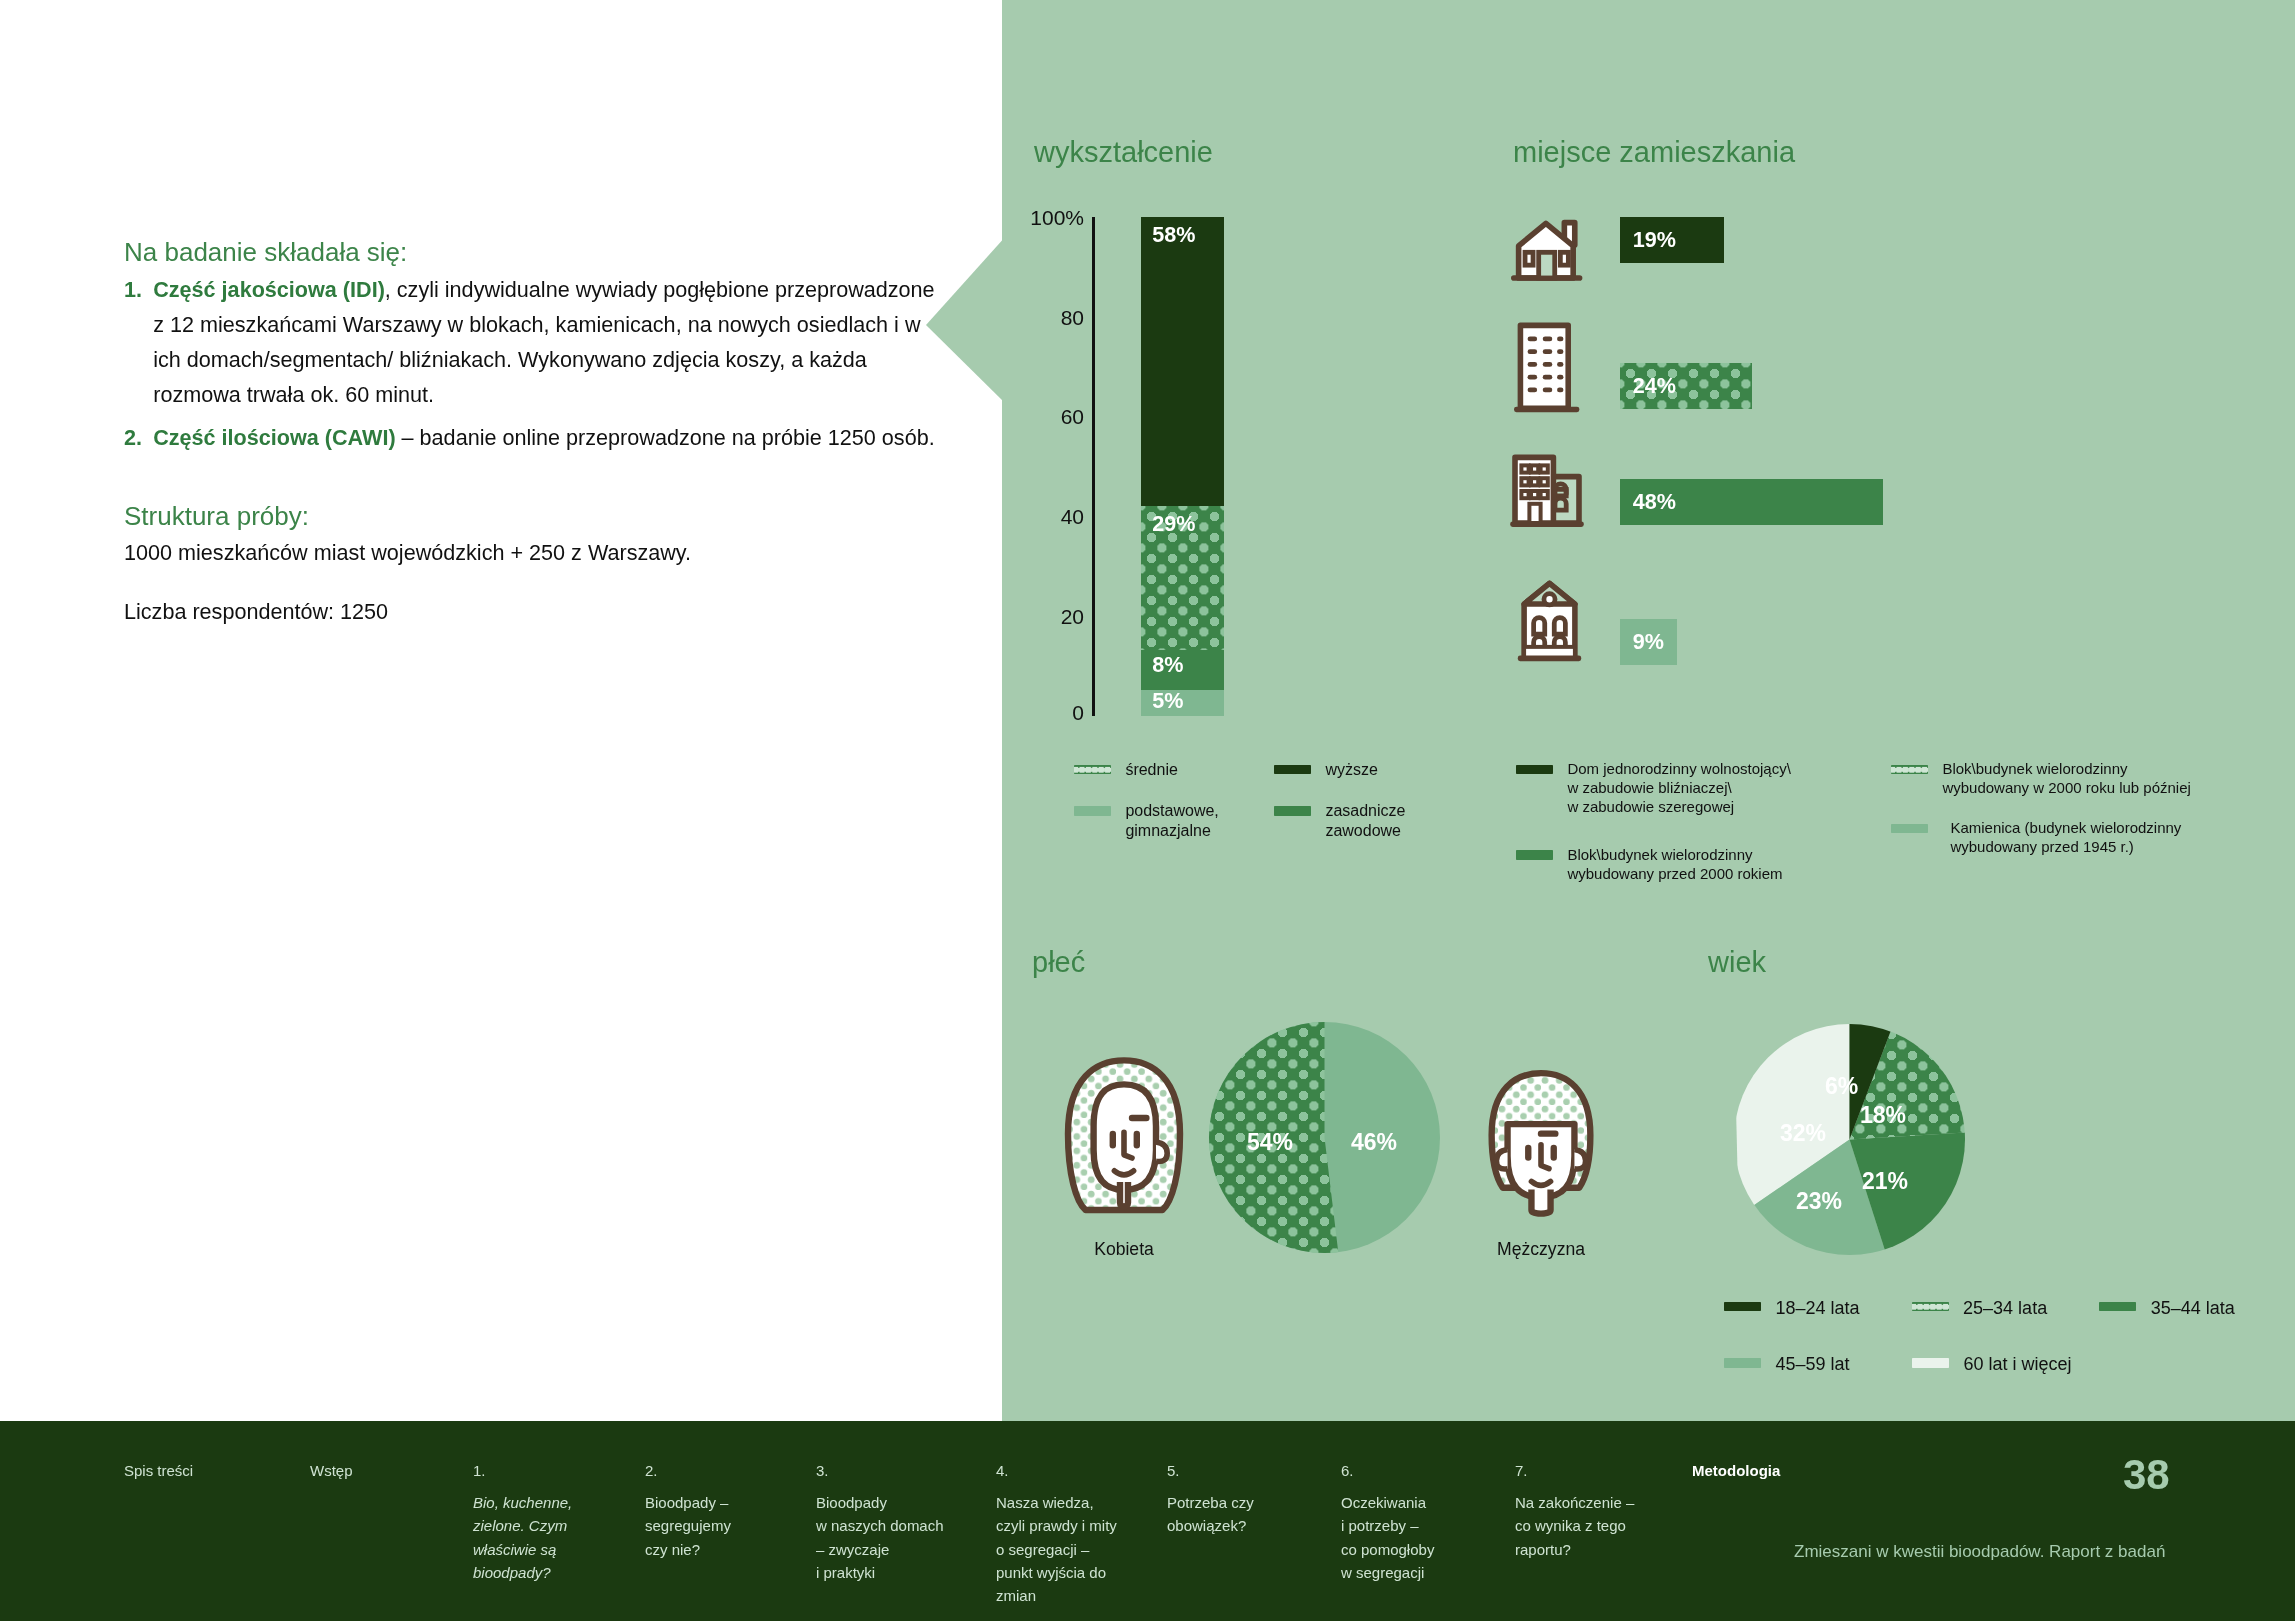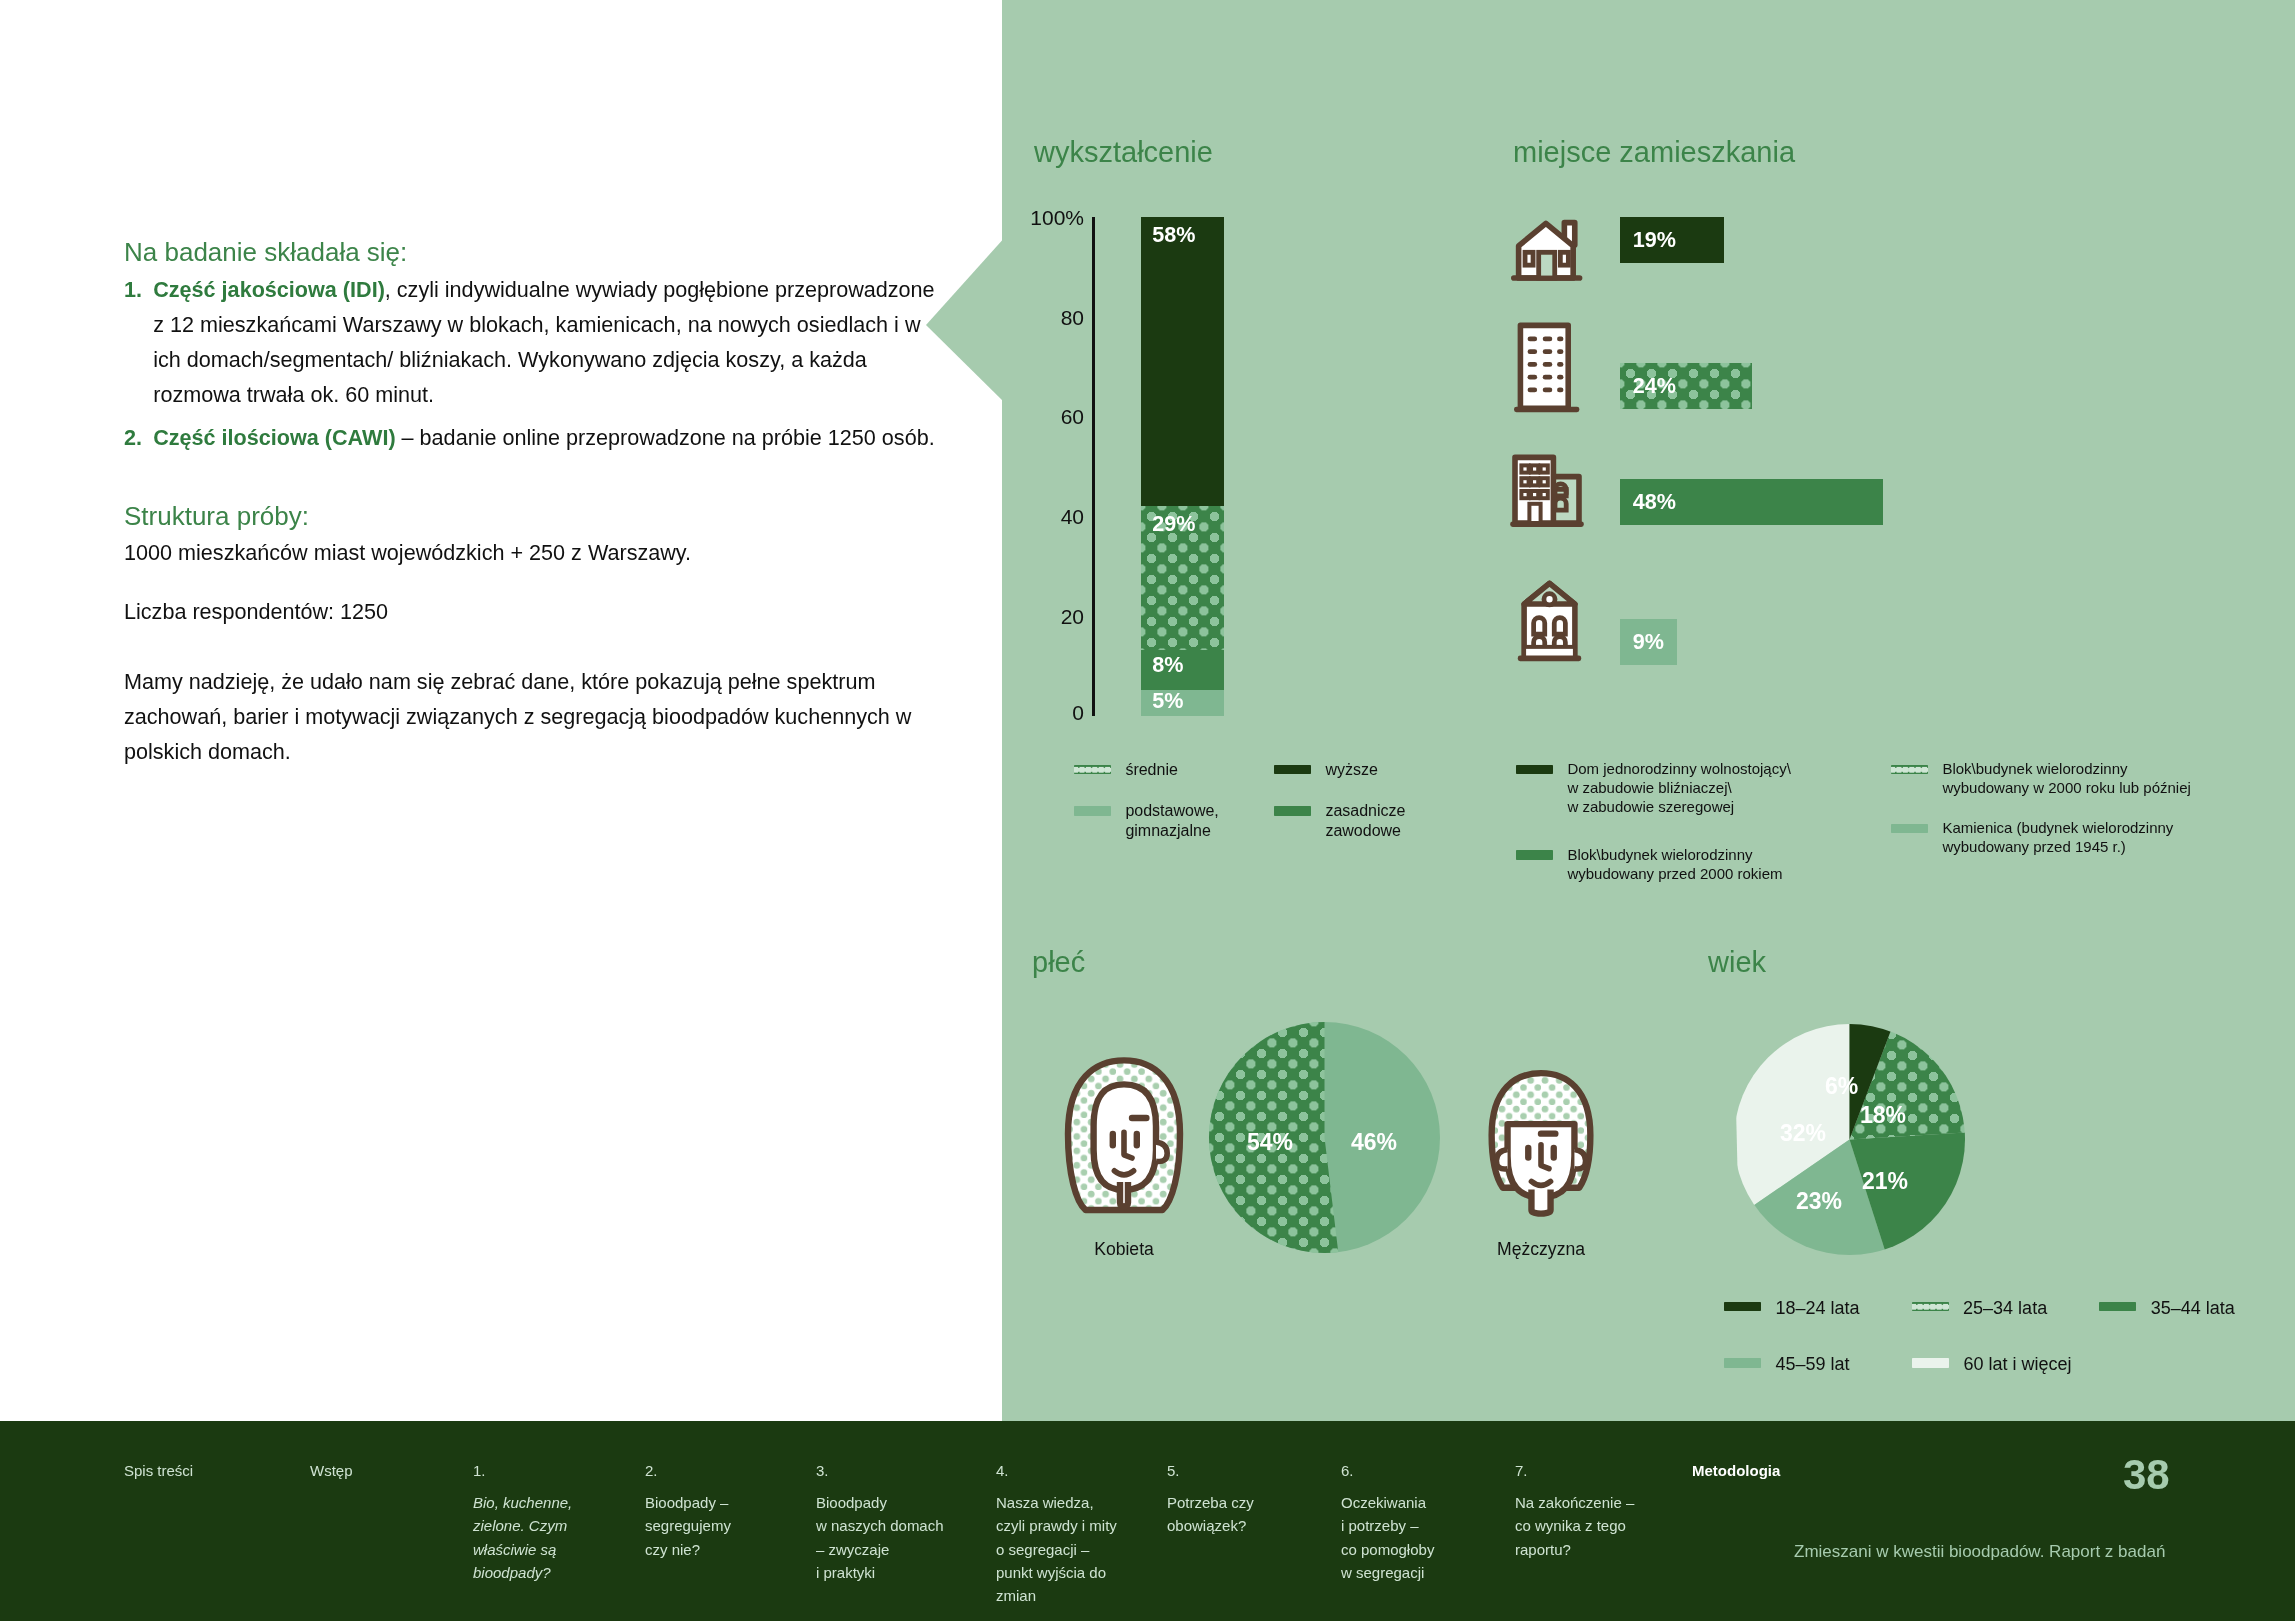--- a/index.html
+++ b/index.html
@@ -139,21 +139,20 @@
         </li>
       </ol>
     </div>
 
     <div class="block">
       <div class="sec-head">Struktura próby:</div>
       <div class="body-txt">1000 mieszkańców miast wojewódzkich + 250 z Warszawy.</div>
       <div class="gap-s"></div>
       <div class="body-txt">Liczba respondentów: 1250</div>
       <div class="gap-m"></div>
-      <div class="body-txt">Mamy nadzieję, że udało nam się zebrać dane, które pokazują pełne spektrum zachowań, barier i motywacji związanych z segregacją bioodpadów kuchennych w polskich domach.</div>
     </div>
   </div>
 
   <div class="chart-title" style="left:1034px;top:136px;">wykształcenie</div>
 
   <div>
     <div class="axis-line" style="left:1092px;top:217px;height:499px;"></div>
     <div class="tick" style="left:1012px;top:206px;">100%</div>
     <div class="tick" style="left:1012px;top:306px;">80</div>
     <div class="tick" style="left:1012px;top:405px;">60</div>
@@ -309,21 +308,21 @@
           <div class="lg-txt">Blok\budynek wielorodzinny
 wybudowany przed 2000 rokiem</div>
         </div>
       </div>
       <div style="width:383px;">
         <div class="lg-row">
           <div class="swatch dots"></div>
           <div class="lg-txt">Blok\budynek wielorodzinny
 wybudowany w 2000 roku lub później</div>
         </div>
-        <div class="lg-row" style="margin-top:12px;">
+        <div class="lg-row" style="margin-top:12px;gap:8px;">
           <div class="swatch c-light"></div>
           <div class="lg-txt">Kamienica (budynek wielorodzinny
 wybudowany przed 1945 r.)</div>
         </div>
       </div>
     </div>
   </div>
 
   <div class="chart-title" style="left:1032px;top:946px;">płeć</div>
 

